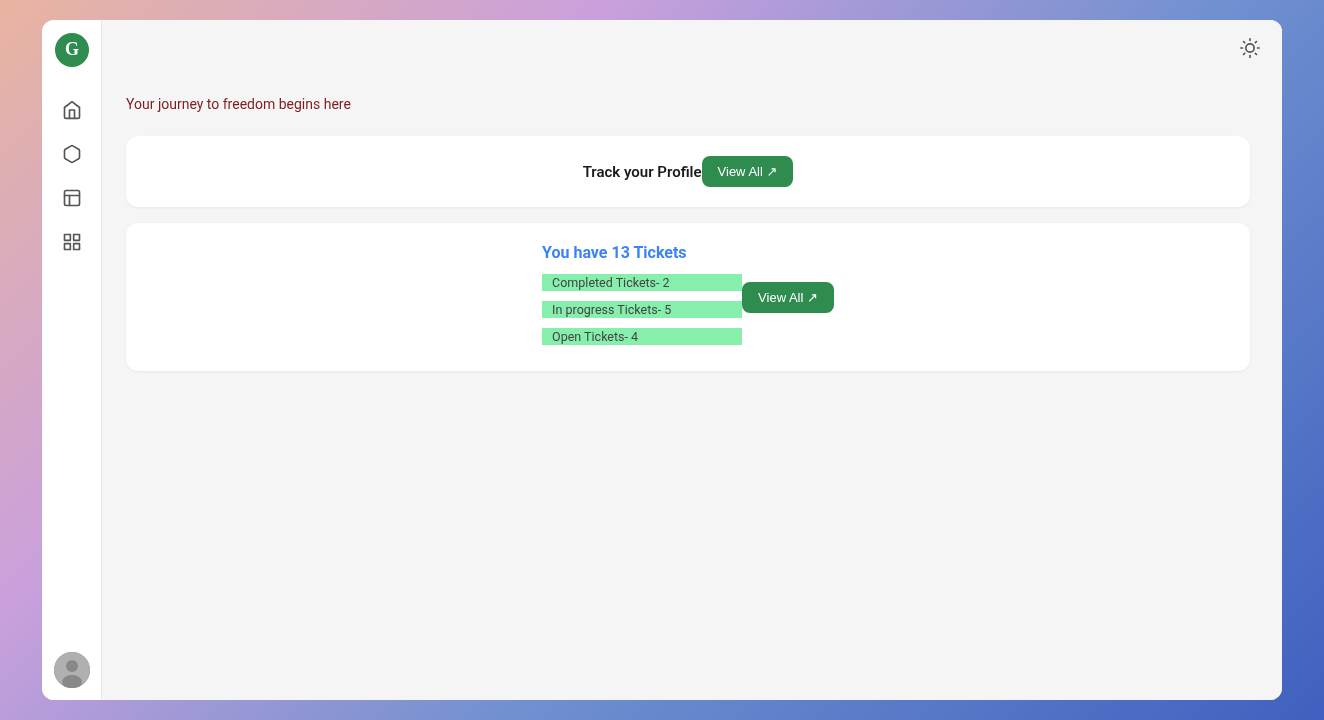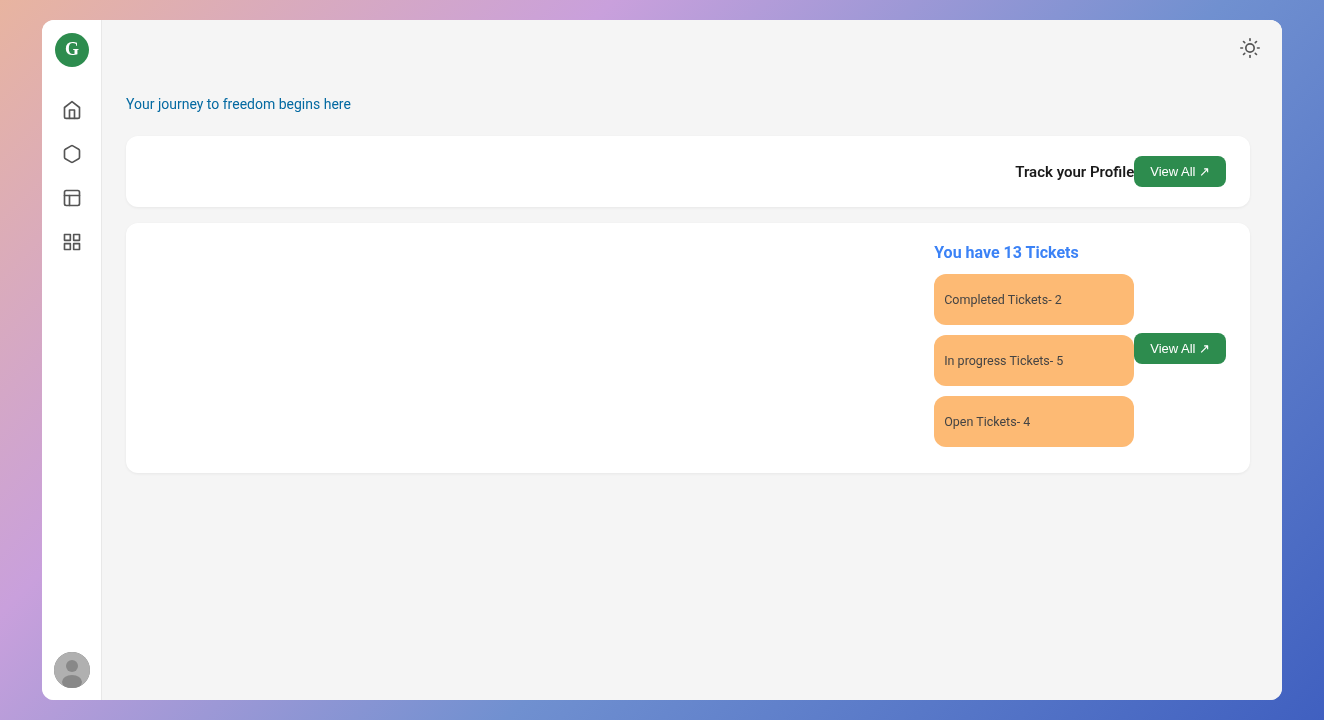--- a/index.html
+++ b/index.html
@@ -112,37 +112,37 @@
 
     .greeting-title {
       font-size: 26px;
       font-weight: 700;
       color: #1a1a1a;
       margin-bottom: 4px;
     }
 
     .greeting-subtitle {
       font-size: 14px;
-      color: #0369a1;
+      color: #7f1d1d;
       margin-bottom: 24px;
     }
 
     
     .card {
       background: #ffffff;
       border-radius: 12px;
       padding: 20px 24px;
       margin-bottom: 16px;
       box-shadow: 0 1px 3px rgba(0,0,0,0.06);
     }
 
     .card-header {
       display: flex;
       align-items: center;
-      justify-content: flex-end;
+      justify-content: center;
     }
 
     .card-title {
       font-size: 15px;
       font-weight: 600;
       color: #1a1a1a;
     }
 
     .view-all-btn {
       background: #2d8c4e;
@@ -160,23 +160,23 @@
 
     
     .ticket-header-text {
       font-size: 16px;
       font-weight: 700;
       color: #3b82f6;
       margin-bottom: 12px;
     }
 
     .ticket-status-item {
-      background: #fdba74;
-      border-radius: 12px;
-      padding: 18px 10px;
+      background: #86efac;
+      border-radius: 0;
+      padding: 1px 10px;
       font-size: 12.5px;
       color: #444;
       margin-bottom: 6px;
       display: inline-block;
       min-width: 200px;
     }
 
     .ticket-statuses {
       display: flex;
       flex-direction: column;

